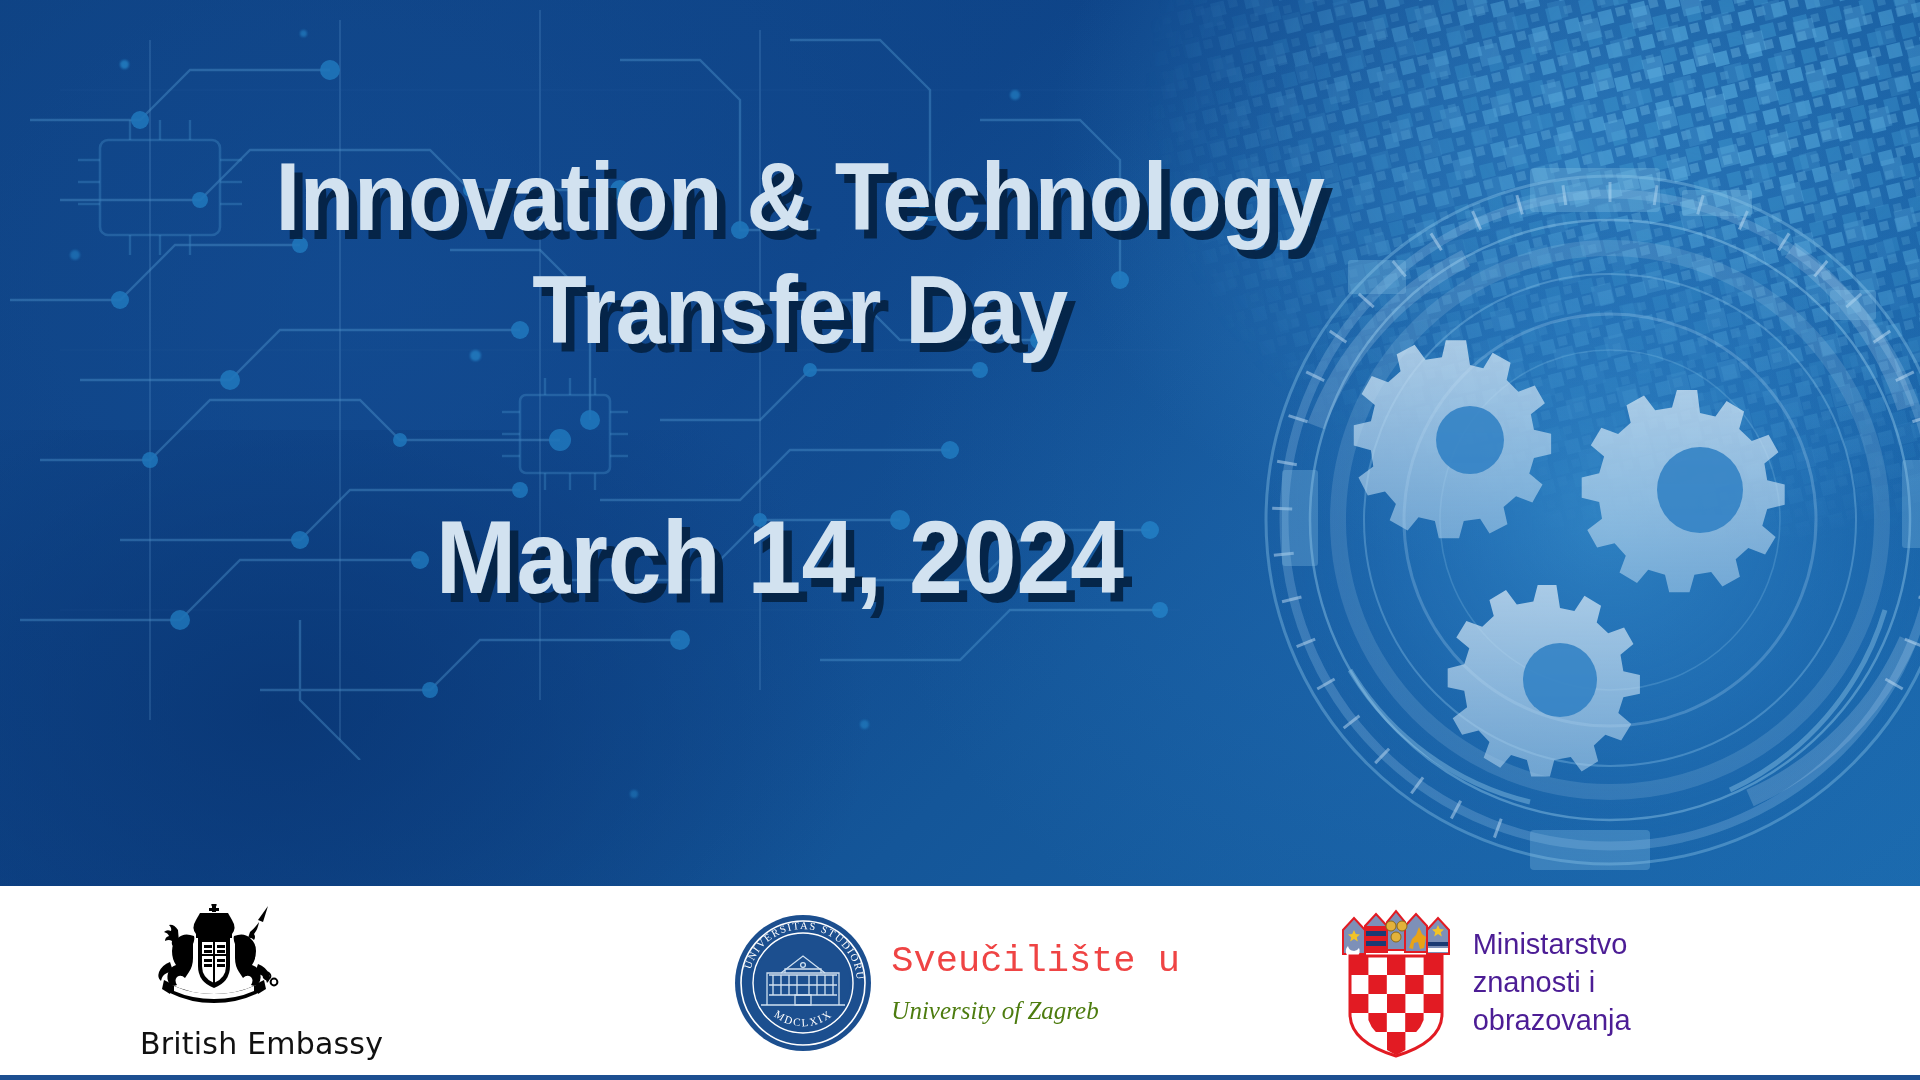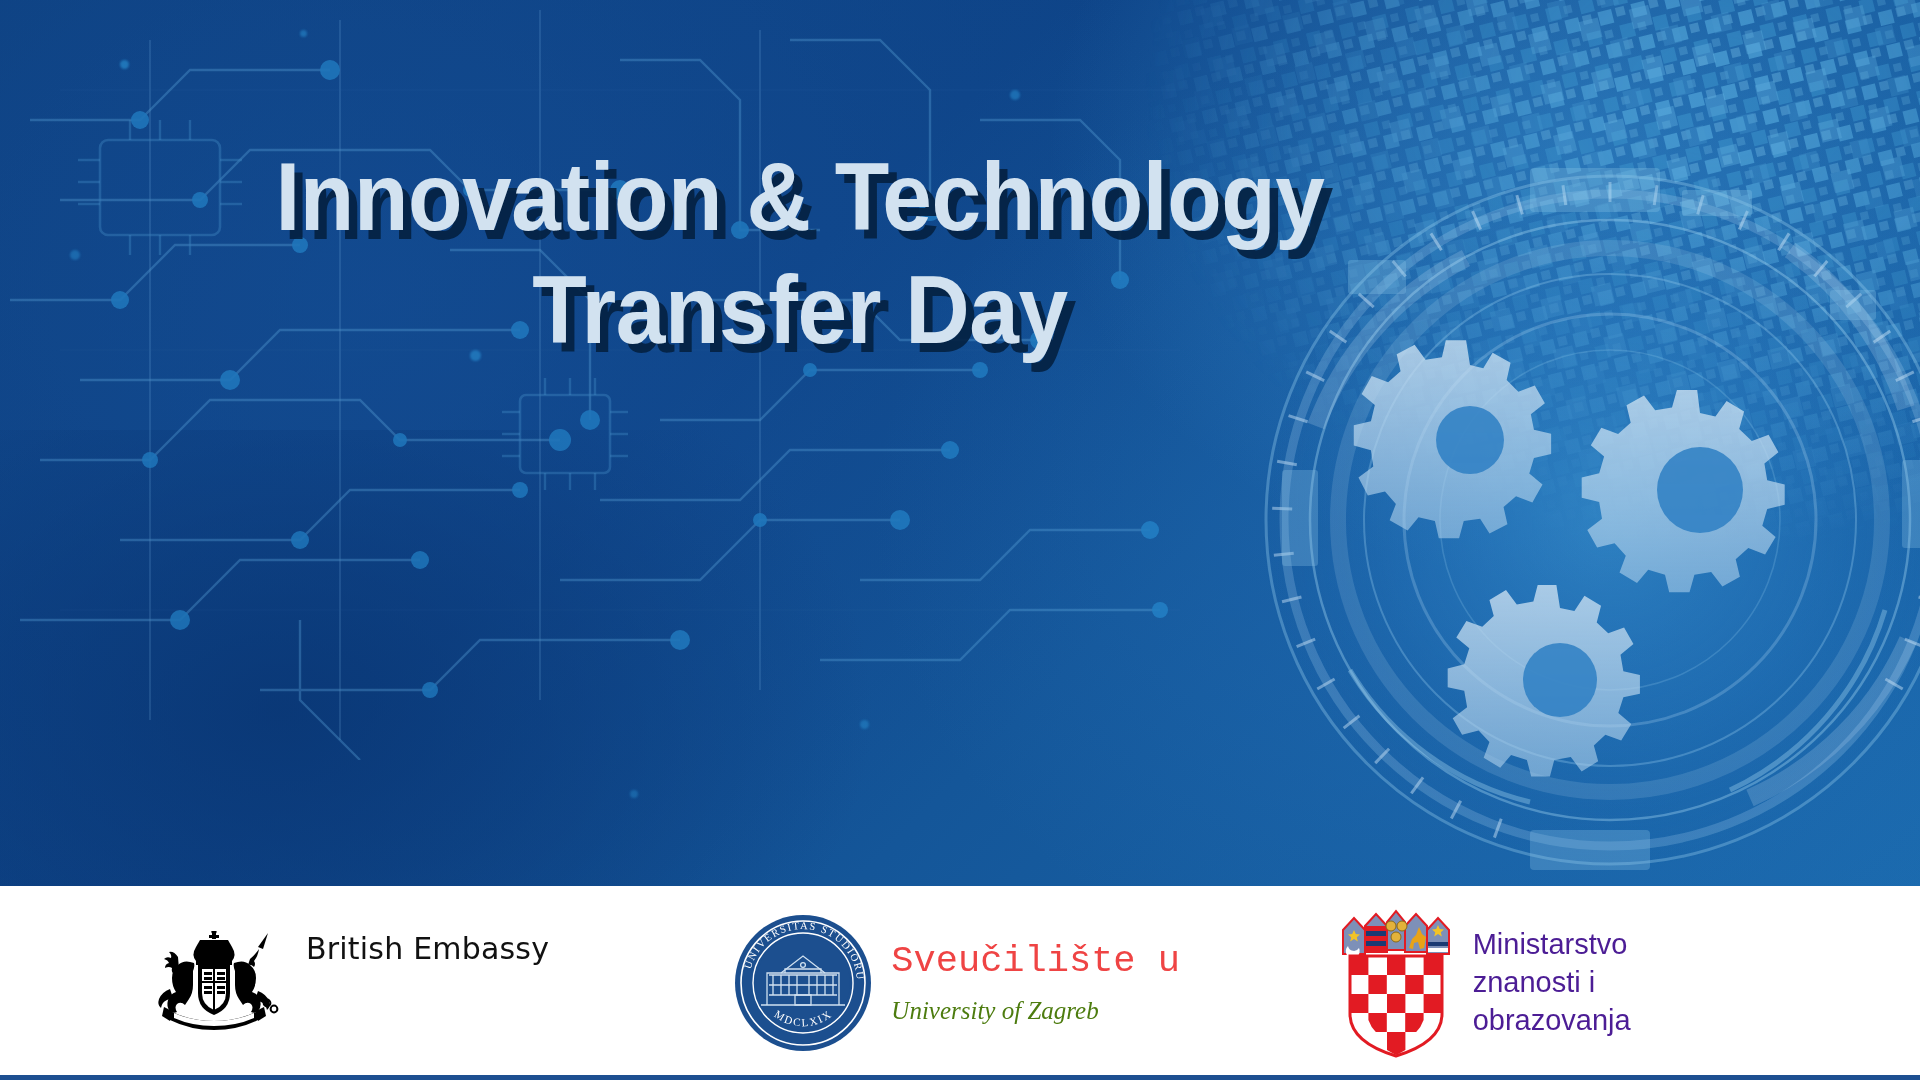--- a/index.html
+++ b/index.html
@@ -90,21 +90,21 @@
   }
   .footer-rule{
     position:absolute;left:0;bottom:0;width:1920px;height:5px;background:#1d4f91;
   }
   .logo-slot{flex:1;display:flex;align-items:center;justify-content:center;height:100%;}
   .logo-slot.s1{justify-content:flex-start;padding-left:140px;}
   .logo-slot.s2{justify-content:flex-start;padding-left:10px;}
   .logo-slot.s3{justify-content:flex-start;padding-left:20px;}
 
   .lockup{display:flex;align-items:center;gap:18px;}
-  .lockup.stack{align-items:flex-start;}
+  .lockup.stack{flex-direction:column;align-items:flex-start;}
 
   .be-text{
     font-family:"DejaVu Sans",sans-serif;
     font-size:30px;line-height:1.22;color:#111;
     letter-spacing:.2px;
   }
   .uz-text-main{
     font-family:Liberation Mono, monospace;
     font-size:37px;line-height:1.1;color:#ef4444;
   }
@@ -334,20 +334,23 @@
     <div class="glow" style="left:470px;top:350px;width:11px;height:11px;opacity:.5;"></div>
     <div class="glow" style="left:860px;top:720px;width:9px;height:9px;opacity:.4;"></div>
     <div class="glow" style="left:630px;top:790px;width:8px;height:8px;opacity:.35;"></div>
     <div class="glow" style="left:1010px;top:90px;width:10px;height:10px;opacity:.45;"></div>
 
     <div class="title-wrap">
       <div class="title-line">Innovation &amp; Technology</div>
       <div class="title-line">Transfer Day</div>
     </div>
 
+    <div class="date-wrap">
+      <div class="date-line">March 14, 2024</div>
+    </div>
   </div>
 
   <div class="footer">
 
     <div class="logo-slot s1">
       <div class="lockup stack">
         <svg width="148" height="104" viewBox="0 0 148 104">
           <g fill="#000">
 
             <path d="M60 9 h28 l4 7 h-36 z"></path>

